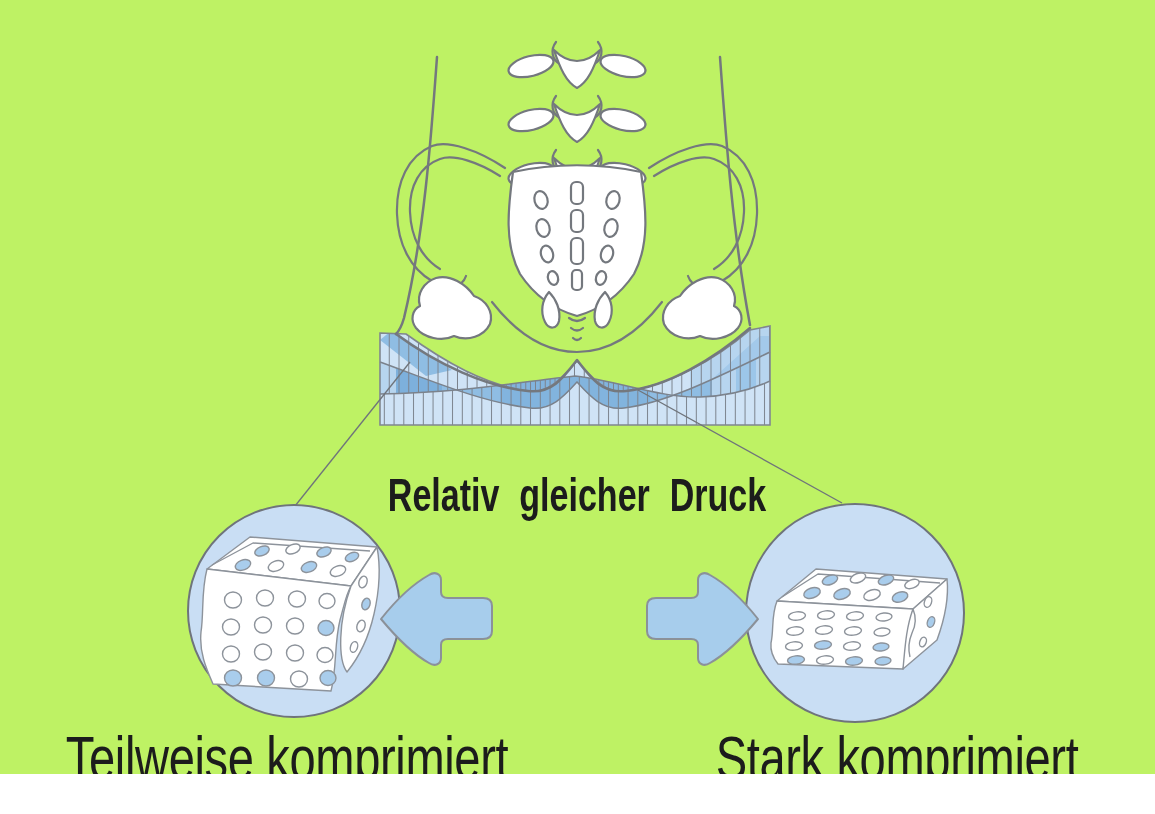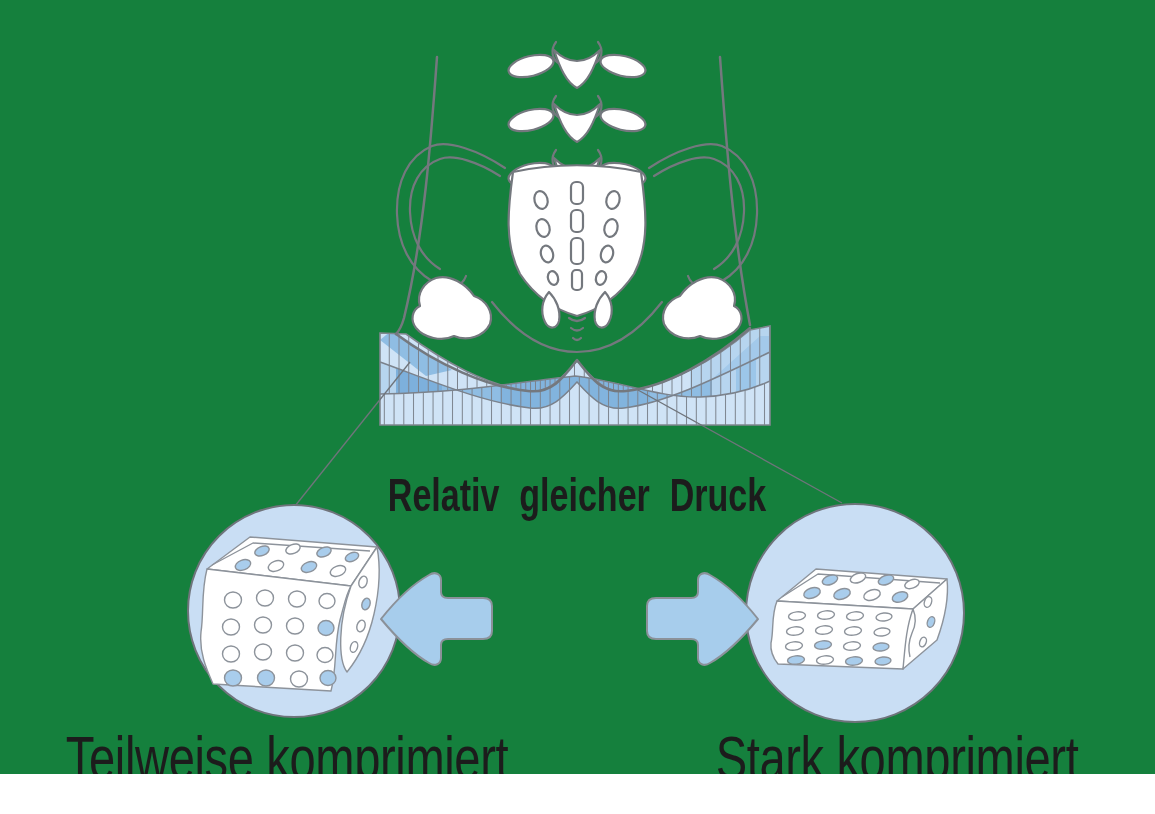--- a/index.html
+++ b/index.html
@@ -1,17 +1,17 @@
 <!DOCTYPE html>
 <html><head>
 <meta charset="utf-8">
 <style>
   html,body{margin:0;padding:0;background:#fff;}
   #stage{
-    position:relative;width:1155px;height:774px;background:#15803d;
+    position:relative;width:1155px;height:774px;background:#bef264;
     overflow:hidden;font-family:"Liberation Sans",sans-serif;
   }
   #stage svg{position:absolute;left:0;top:0;}
   .caption{
     position:absolute;white-space:nowrap;color:#1c1c1c;
     font-family:"Liberation Sans",sans-serif;
   }
   .title-caption{
     top:468px;left:577px;font-size:46px;font-weight:600;letter-spacing:0px;
     word-spacing:14px;transform:translateX(-50%) scaleX(0.74);

